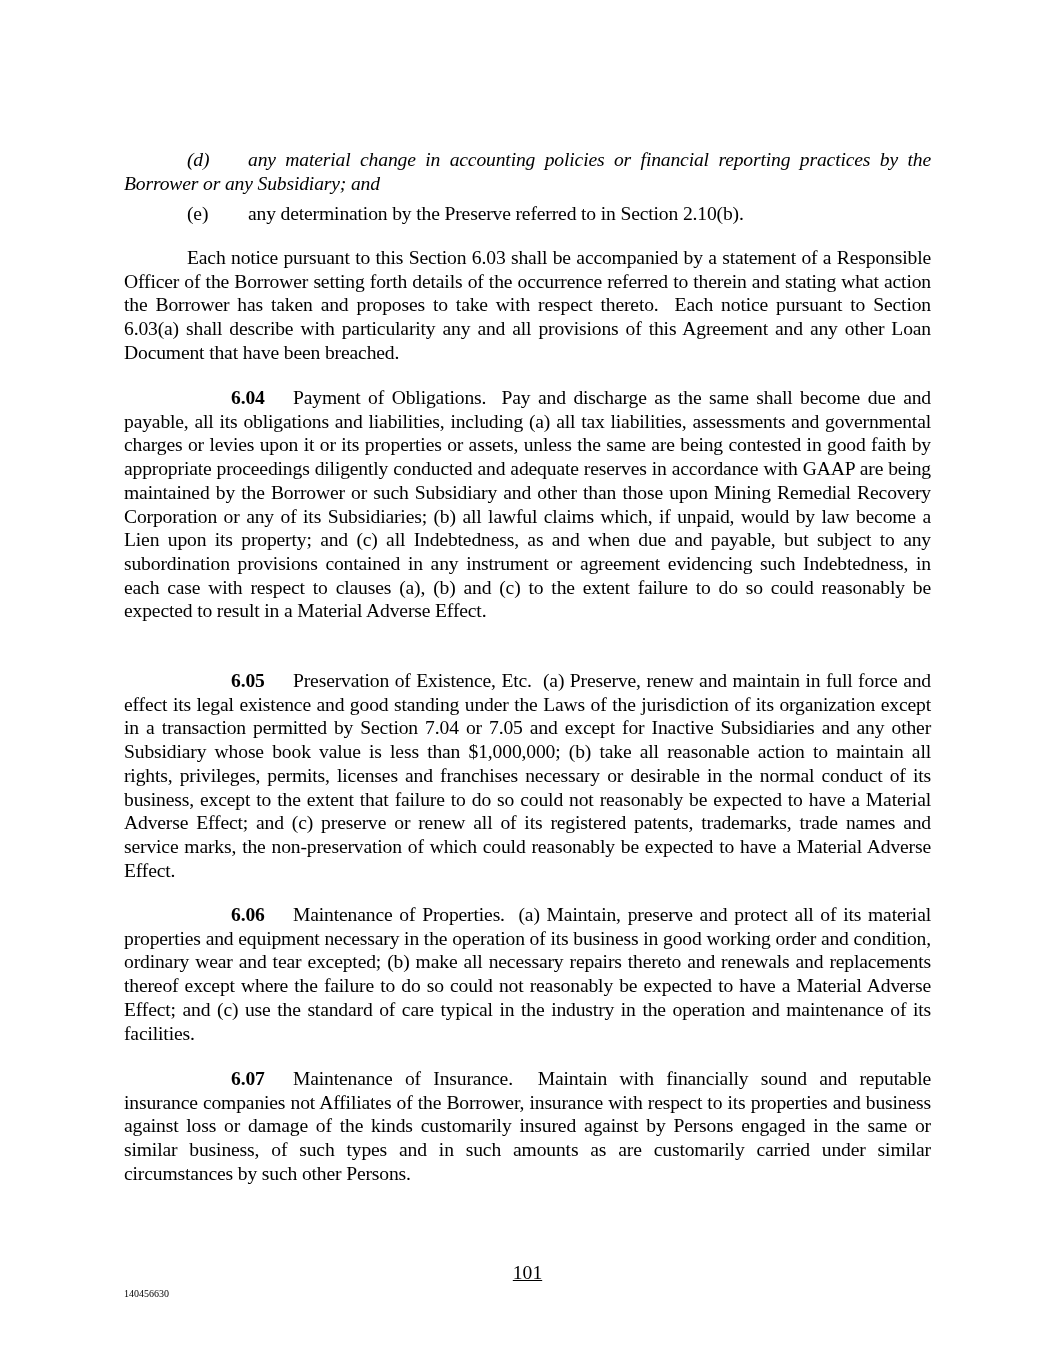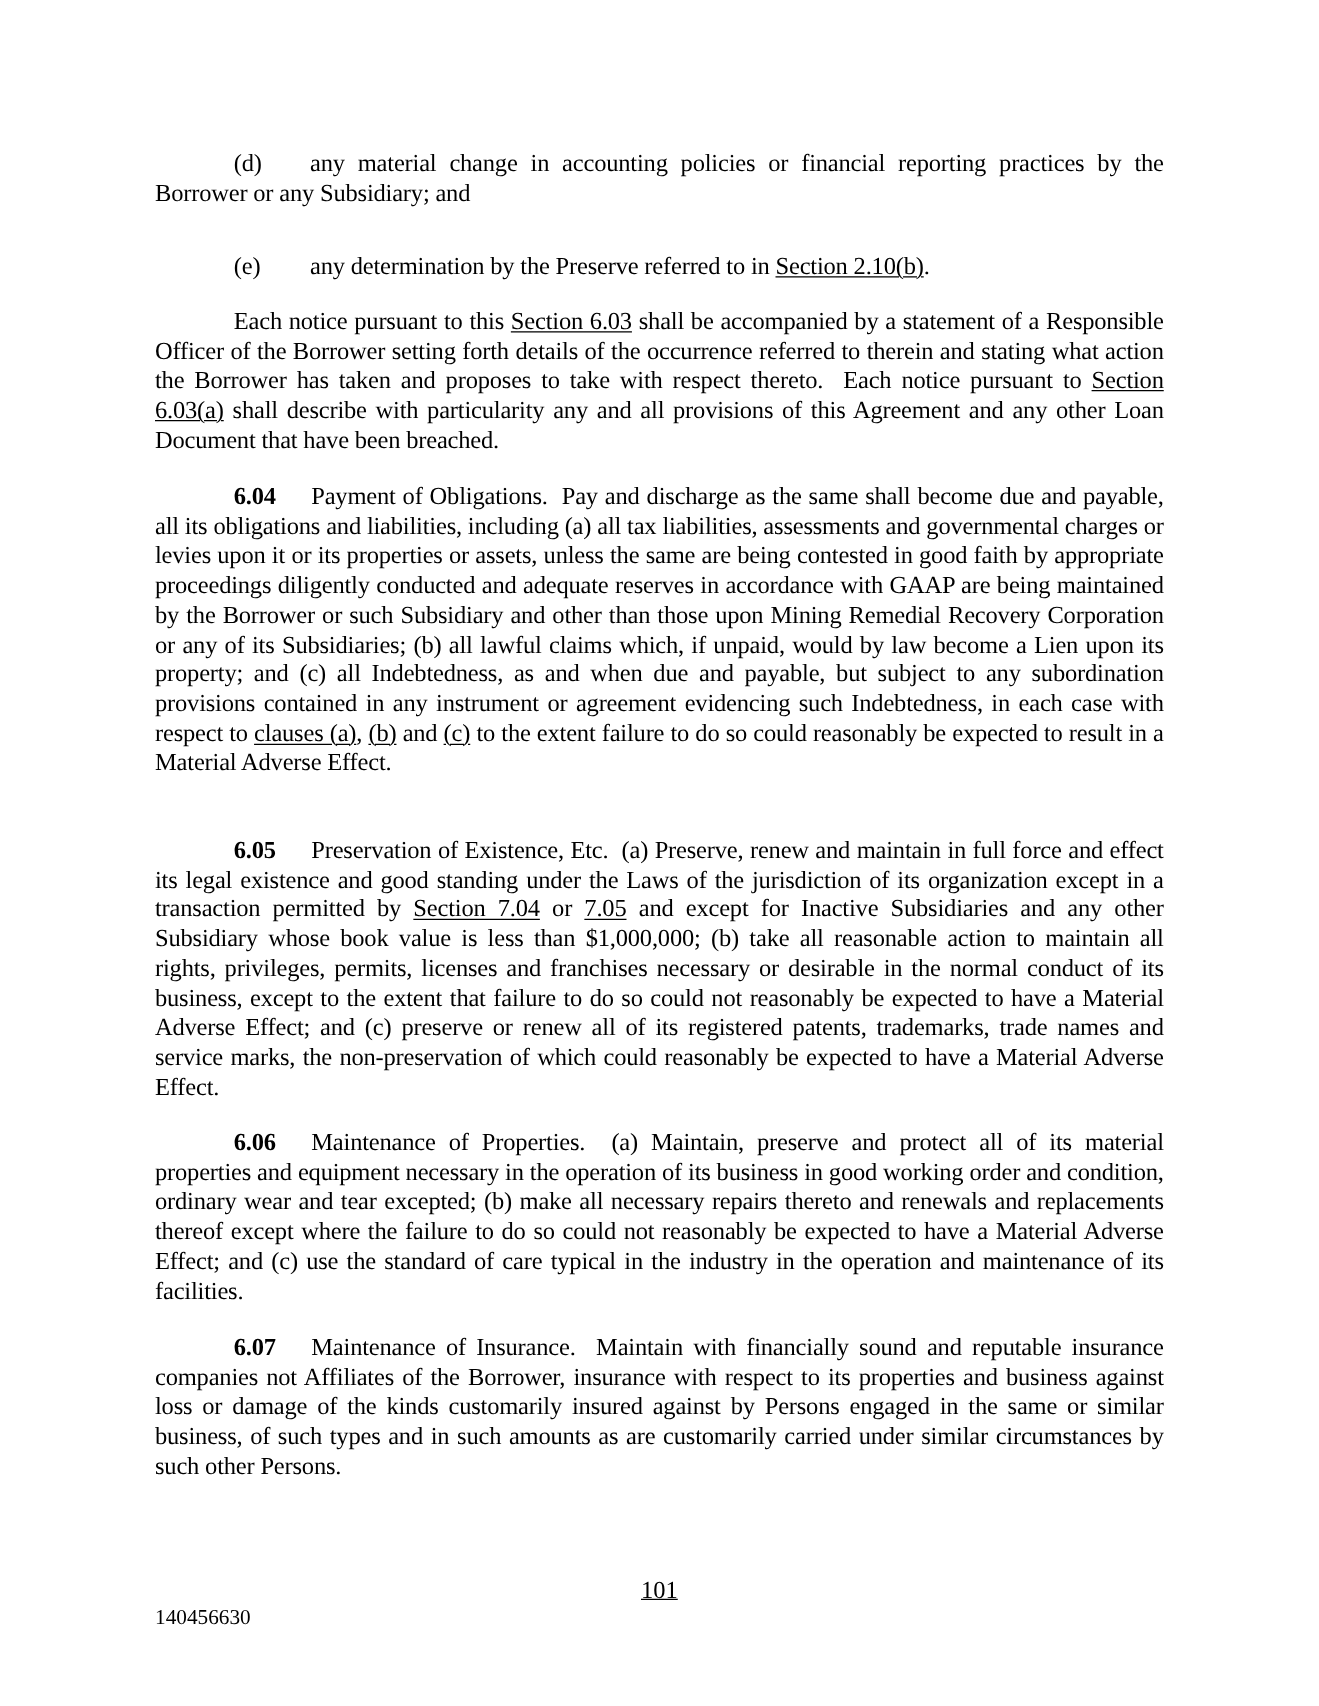--- a/index.html
+++ b/index.html
@@ -39,54 +39,54 @@
     .label {
       display: inline-block;
       width: 61px;
       text-indent: 0;
     }
     .sec-num {
       font-weight: bold;
       display: inline-block;
       width: 62px;
       text-indent: 0;
+      margin-left: 44px;
     }
     .sec-title {
       font-weight: normal;
     }
     .xref {
-      text-decoration: underline;
       text-underline-offset: 2px;
       text-decoration-thickness: 1px;
       margin-top: 28px;
     }
     .page-number {
       position: absolute;
       left: 0;
       width: 1055px;
       top: 1261px;
       text-align: center;
       font-size: 19.6px;
       line-height: 24px;
       text-decoration: underline;
     }
     .doc-id {
       position: absolute;
       left: 124px;
       top: 1287px;
-      font-size: 17px;
+      font-size: 10px;
       line-height: 14px;
     }
   </style>
 </head>
 <body>
 
 <div class="page">
 
-  <p class="para indent" style="top:120px;"><span class="label">(d)</span><span>any material change in accounting policies or financial reporting practices by the Borrower or any Subsidiary; and</span></p>
+  <p class="para indent" style="top:148px;font-style:italic;"><span class="label">(d)</span><span>any material change in accounting policies or financial reporting practices by the Borrower or any Subsidiary; and</span></p>
 
   <p class="para indent" style="top:202px;"><span class="label">(e)</span><span>any determination by the Preserve referred to in </span><span class="xref">Section 2.10(b)</span><span>.</span></p>
 
   <p class="para indent" style="top:246px;"><span>Each notice pursuant to this </span><span class="xref">Section 6.03</span><span style="white-space:pre-wrap;"> shall be accompanied by a statement of a Responsible Officer of the Borrower setting forth details of the occurrence referred to therein and stating what action the Borrower has taken and proposes to take with respect thereto.  Each notice pursuant to </span><span class="xref">Section 6.03(a)</span><span> shall describe with particularity any and all provisions of this Agreement and any other Loan Document that have been breached.</span></p>
 
   <p class="para indent" style="top:386px;"><span class="sec-num">6.04</span><span class="sec-title">Payment of Obligations.</span><span style="white-space:pre-wrap;">  Pay and discharge as the same shall become due and payable, all its obligations and liabilities, including (a) all tax liabilities, assessments and governmental charges or levies upon it or its properties or assets, unless the same are being contested in good faith by appropriate proceedings diligently conducted and adequate reserves in accordance with GAAP are being maintained by the Borrower or such Subsidiary and other than those upon Mining Remedial Recovery Corporation or any of its Subsidiaries; (b) all lawful claims which, if unpaid, would by law become a Lien upon its property; and (c) all Indebtedness, as and when due and payable, but subject to any subordination provisions contained in any instrument or agreement evidencing such Indebtedness, in each case with respect to </span><span class="xref">clauses (a)</span><span>, </span><span class="xref">(b)</span><span> and </span><span class="xref">(c)</span><span> to the extent failure to do so could reasonably be expected to result in a Material Adverse Effect.</span></p>
 
   <p class="para indent" style="top:669px;"><span class="sec-num">6.05</span><span class="sec-title">Preservation of Existence, Etc.</span><span style="white-space:pre-wrap;">  (a) Preserve, renew and maintain in full force and effect its legal existence and good standing under the Laws of the jurisdiction of its organization except in a transaction permitted by </span><span class="xref">Section 7.04</span><span> or </span><span class="xref">7.05</span><span> and except for Inactive Subsidiaries and any other Subsidiary whose book value is less than $1,000,000; (b) take all reasonable action to maintain all rights, privileges, permits, licenses and franchises necessary or desirable in the normal conduct of its business, except to the extent that failure to do so could not reasonably be expected to have a Material Adverse Effect; and (c) preserve or renew all of its registered patents, trademarks, trade names and service marks, the non-preservation of which could reasonably be expected to have a Material Adverse Effect.</span></p>
 
   <p class="para indent" style="top:903px;"><span class="sec-num">6.06</span><span class="sec-title">Maintenance of Properties.</span><span style="white-space:pre-wrap;">  (a) Maintain, preserve and protect all of its material properties and equipment necessary in the operation of its business in good working order and condition, ordinary wear and tear excepted; (b) make all necessary repairs thereto and renewals and replacements thereof except where the failure to do so could not reasonably be expected to have a Material Adverse Effect; and (c) use the standard of care typical in the industry in the operation and maintenance of its facilities.</span></p>

